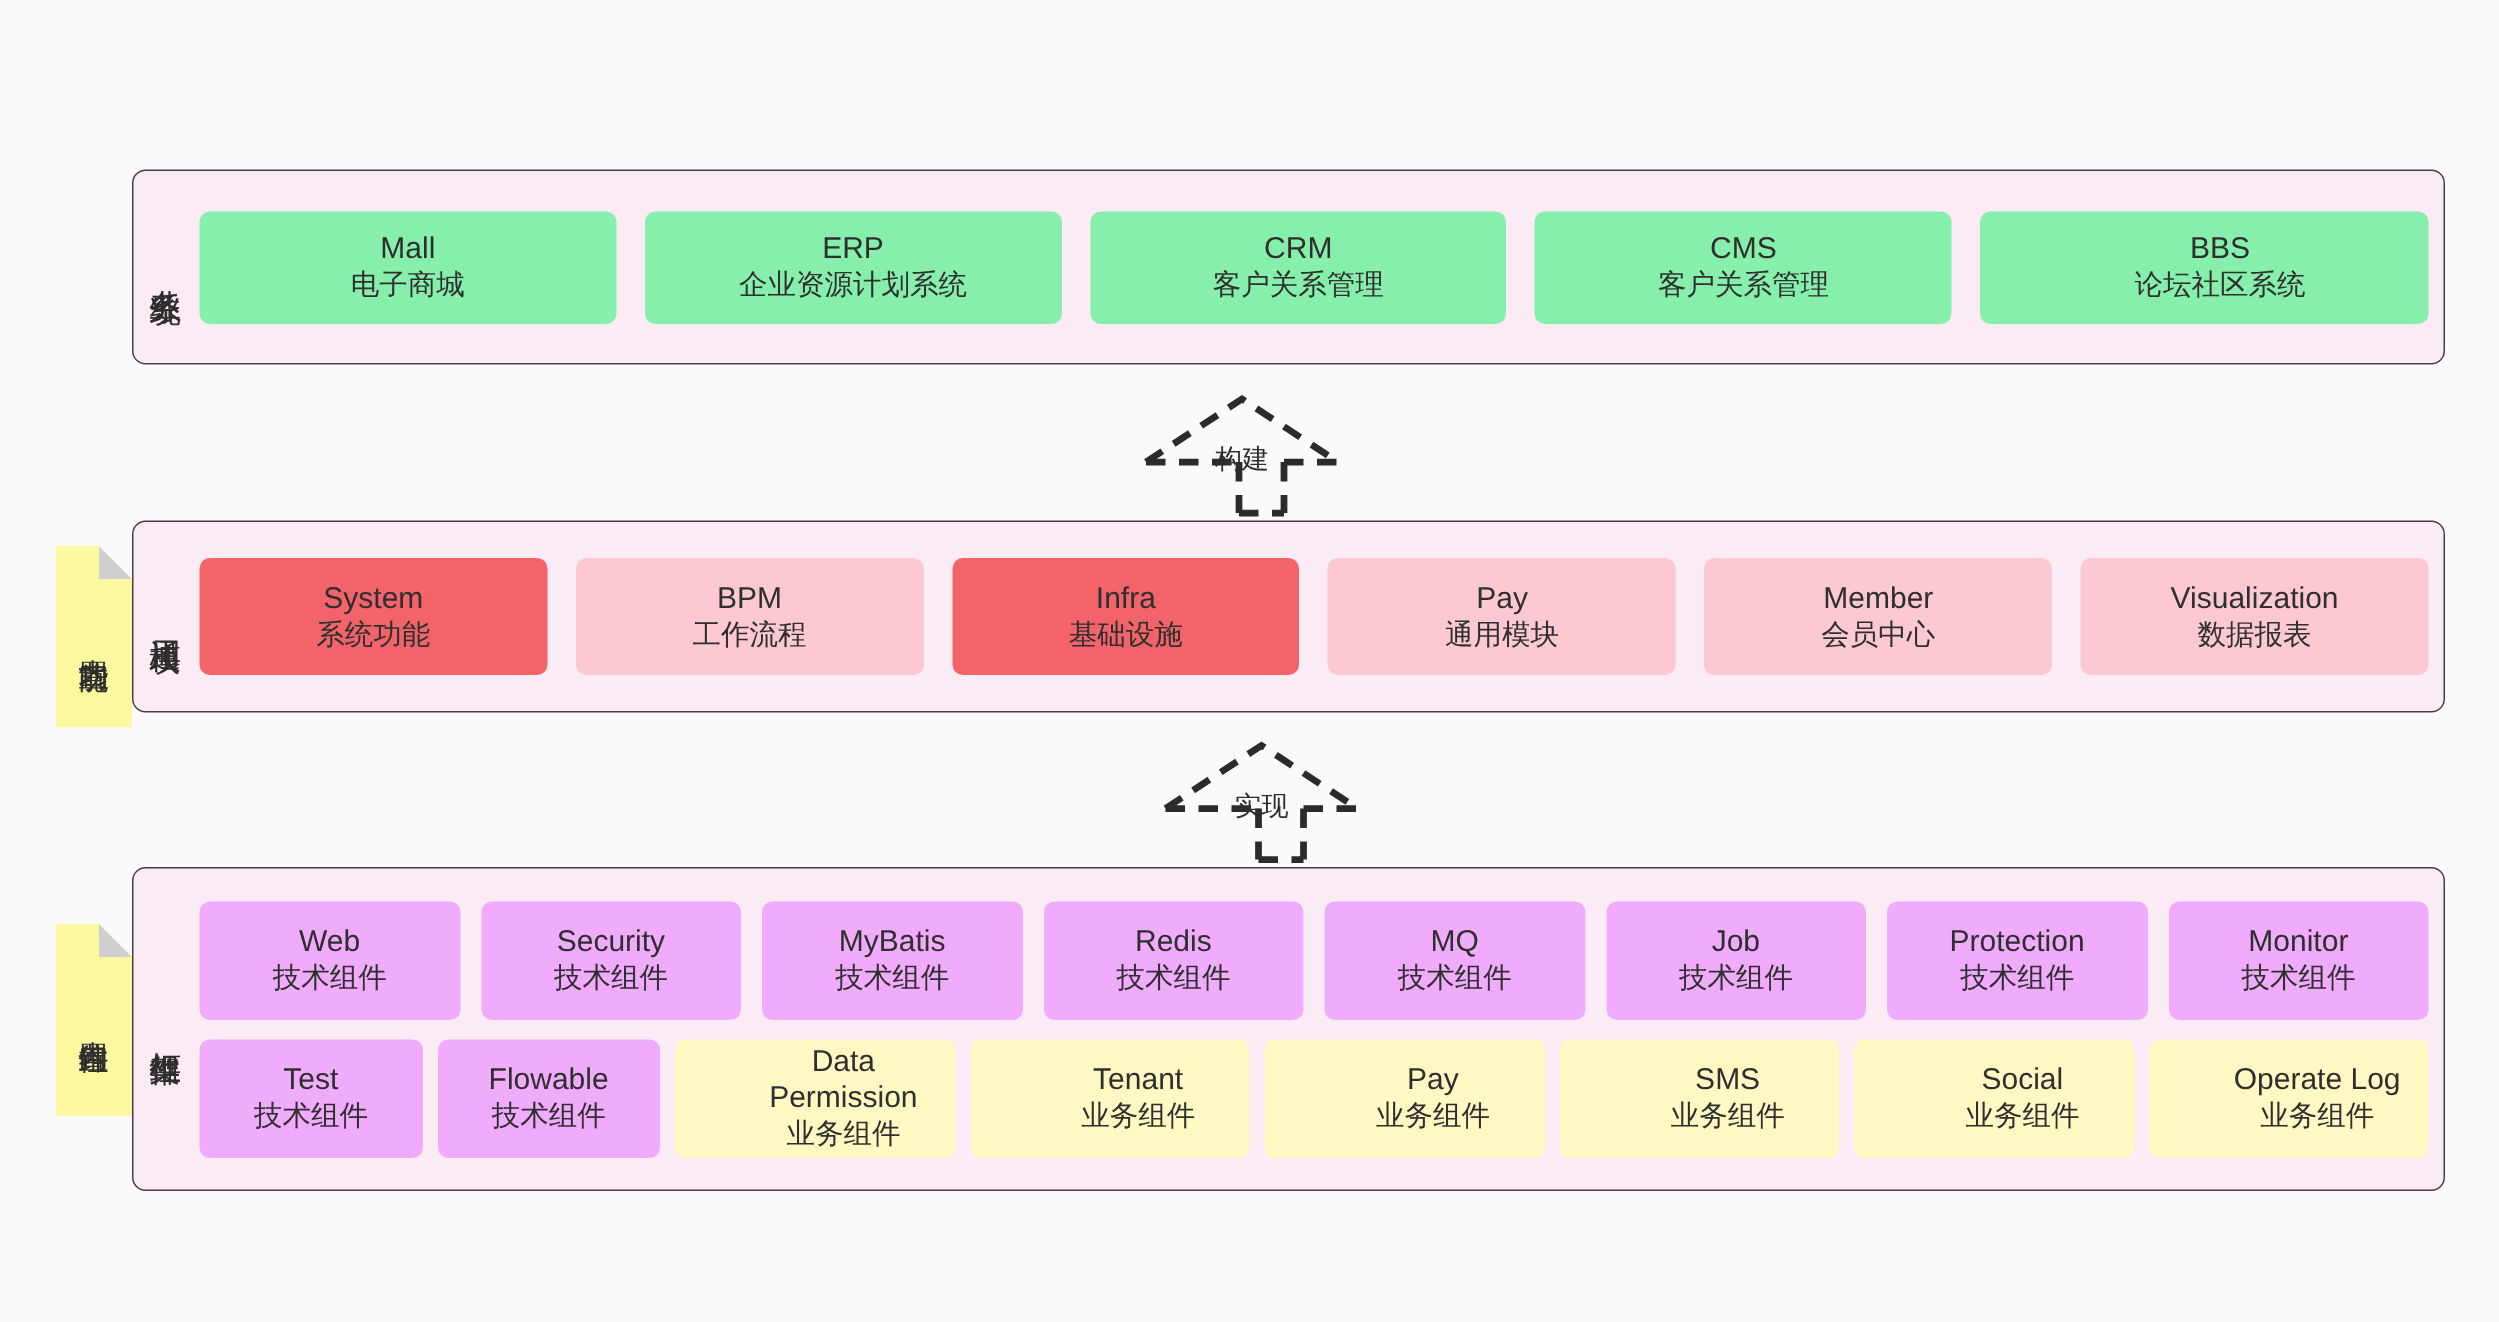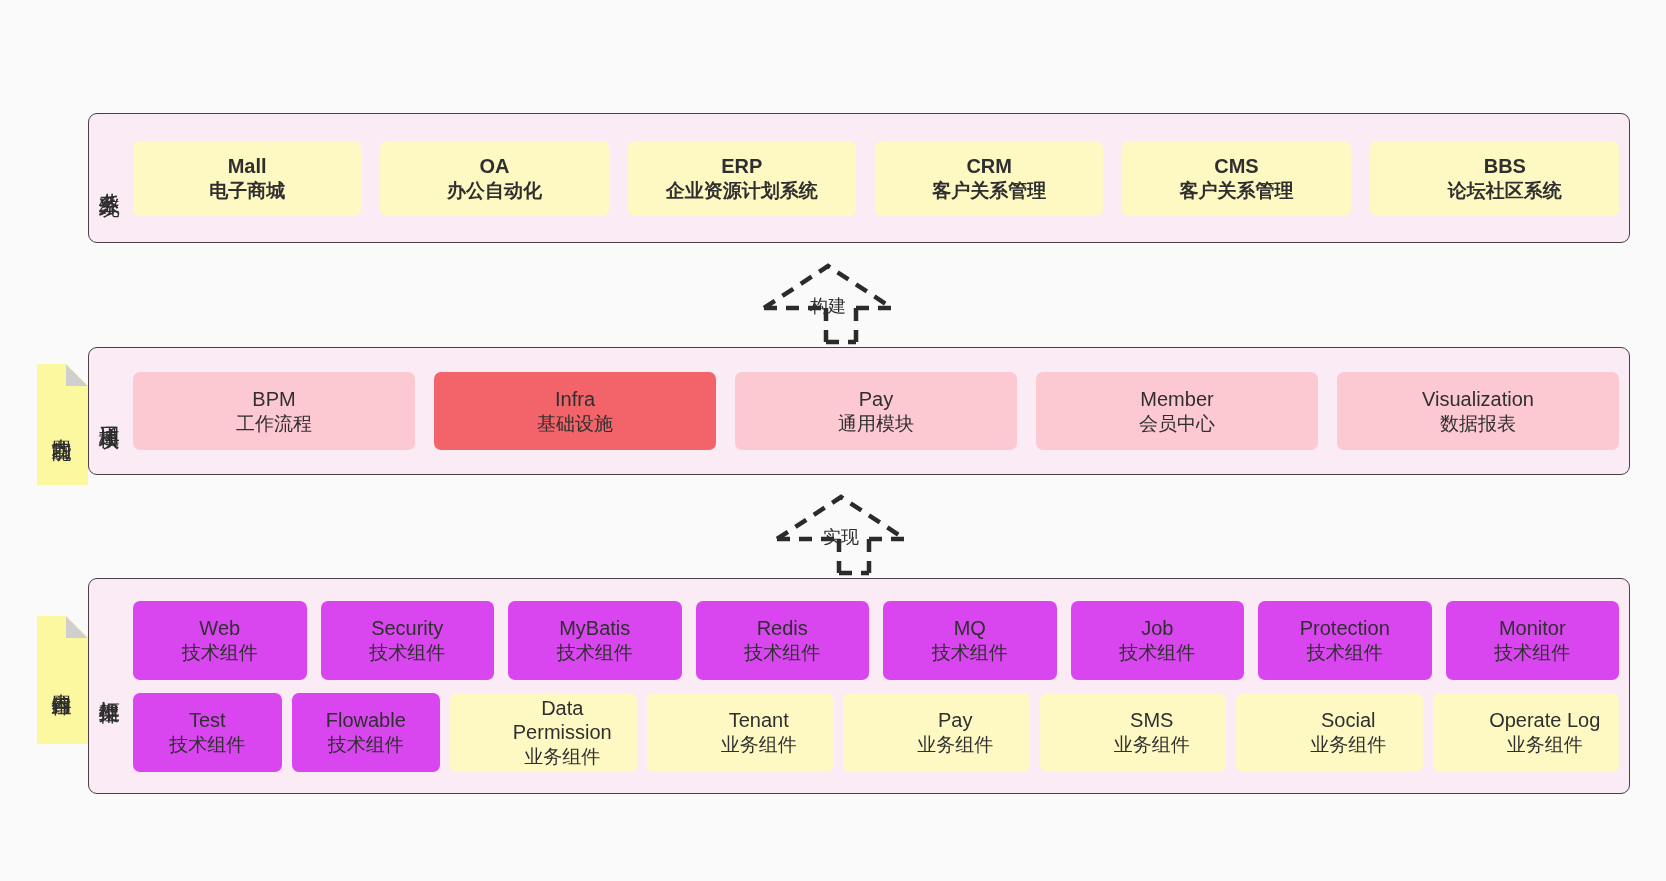--- a/index.html
+++ b/index.html
@@ -68,24 +68,24 @@
     padding: 4px 6px;
   }
   .card .en {
     font-size: 20px;
     color: #2f2f2f;
   }
   .card .cn {
     font-size: 19px;
     color: #2f2f2f;
   }
-  .c-blue       { background: #fef9c3; font-weight: bold; }
+  .c-blue       { background: #86efac; }
   .c-red        { background: #f2646a; }
   .c-pink       { background: #fcc8d2; }
-  .c-green      { background: #d946ef; }
+  .c-green      { background: #f0abfc; }
   .c-lightgreen { background: #fef9c3; padding-left: 44px; }
 
   
   .note {
     position: absolute;
     background: #fbf8a0;
     z-index: 1;
     display: flex;
     align-items: center;
     justify-content: center;
@@ -130,24 +130,20 @@
 
 <div class="layer" style="left:88px; top:113px; width:1542px; height:130px;">
   <div class="layer-title">业务系统</div>
   <div class="layer-body">
     <div class="row">
       <div class="card c-blue" style="height:75px;">
         <span class="en">Mall</span>
         <span class="cn">电子商城</span>
       </div>
       <div class="card c-blue" style="height:75px;">
-        <span class="en">OA</span>
-        <span class="cn">办公自动化</span>
-      </div>
-      <div class="card c-blue" style="height:75px;">
         <span class="en">ERP</span>
         <span class="cn">企业资源计划系统</span>
       </div>
       <div class="card c-blue" style="height:75px;">
         <span class="en">CRM</span>
         <span class="cn">客户关系管理</span>
       </div>
       <div class="card c-blue" style="height:75px;">
         <span class="en">CMS</span>
         <span class="cn">客户关系管理</span>
@@ -174,20 +170,24 @@
 
 <div class="note" style="left:37px; top:364px; width:51px; height:121px;">
   <span class="fold"></span>
   <span>内置功能</span>
 </div>
 
 <div class="layer" style="left:88px; top:347px; width:1542px; height:128px;">
   <div class="layer-title">通用模块</div>
   <div class="layer-body">
     <div class="row">
+      <div class="card c-red" style="height:78px;">
+        <span class="en">System</span>
+        <span class="cn">系统功能</span>
+      </div>
       <div class="card c-pink" style="height:78px;">
         <span class="en">BPM</span>
         <span class="cn">工作流程</span>
       </div>
       <div class="card c-red" style="height:78px;">
         <span class="en">Infra</span>
         <span class="cn">基础设施</span>
       </div>
       <div class="card c-pink" style="height:78px;">
         <span class="en">Pay</span>

